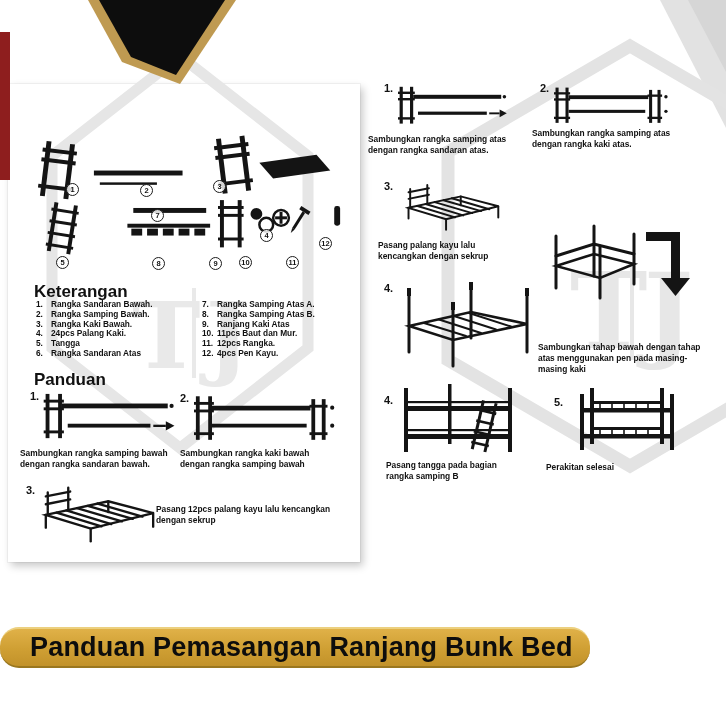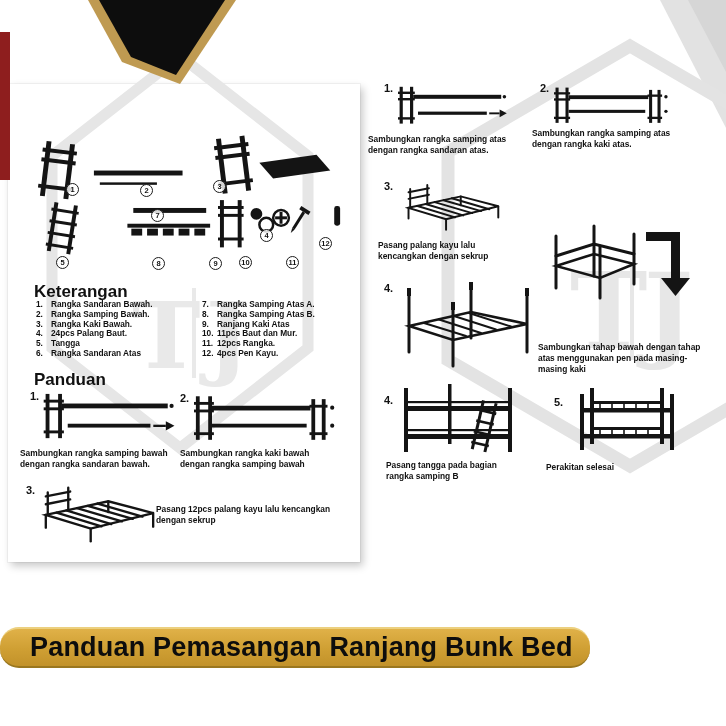--- a/index.html
+++ b/index.html
@@ -277,21 +277,21 @@
         <div class="legend-item">
             <span class="li-num">2.</span>
             <span>Rangka Samping Bawah.</span>
           </div>
         <div class="legend-item">
             <span class="li-num">3.</span>
             <span>Rangka Kaki Bawah.</span>
           </div>
         <div class="legend-item">
             <span class="li-num">4.</span>
-            <span>24pcs Palang Baut.</span>
+            <span>24pcs Palang Kaki.</span>
           </div>
         <div class="legend-item">
             <span class="li-num">5.</span>
             <span>Tangga</span>
           </div>
         <div class="legend-item">
             <span class="li-num">6.</span>
             <span>Rangka Sandaran Atas</span>
           </div>
       </div>

